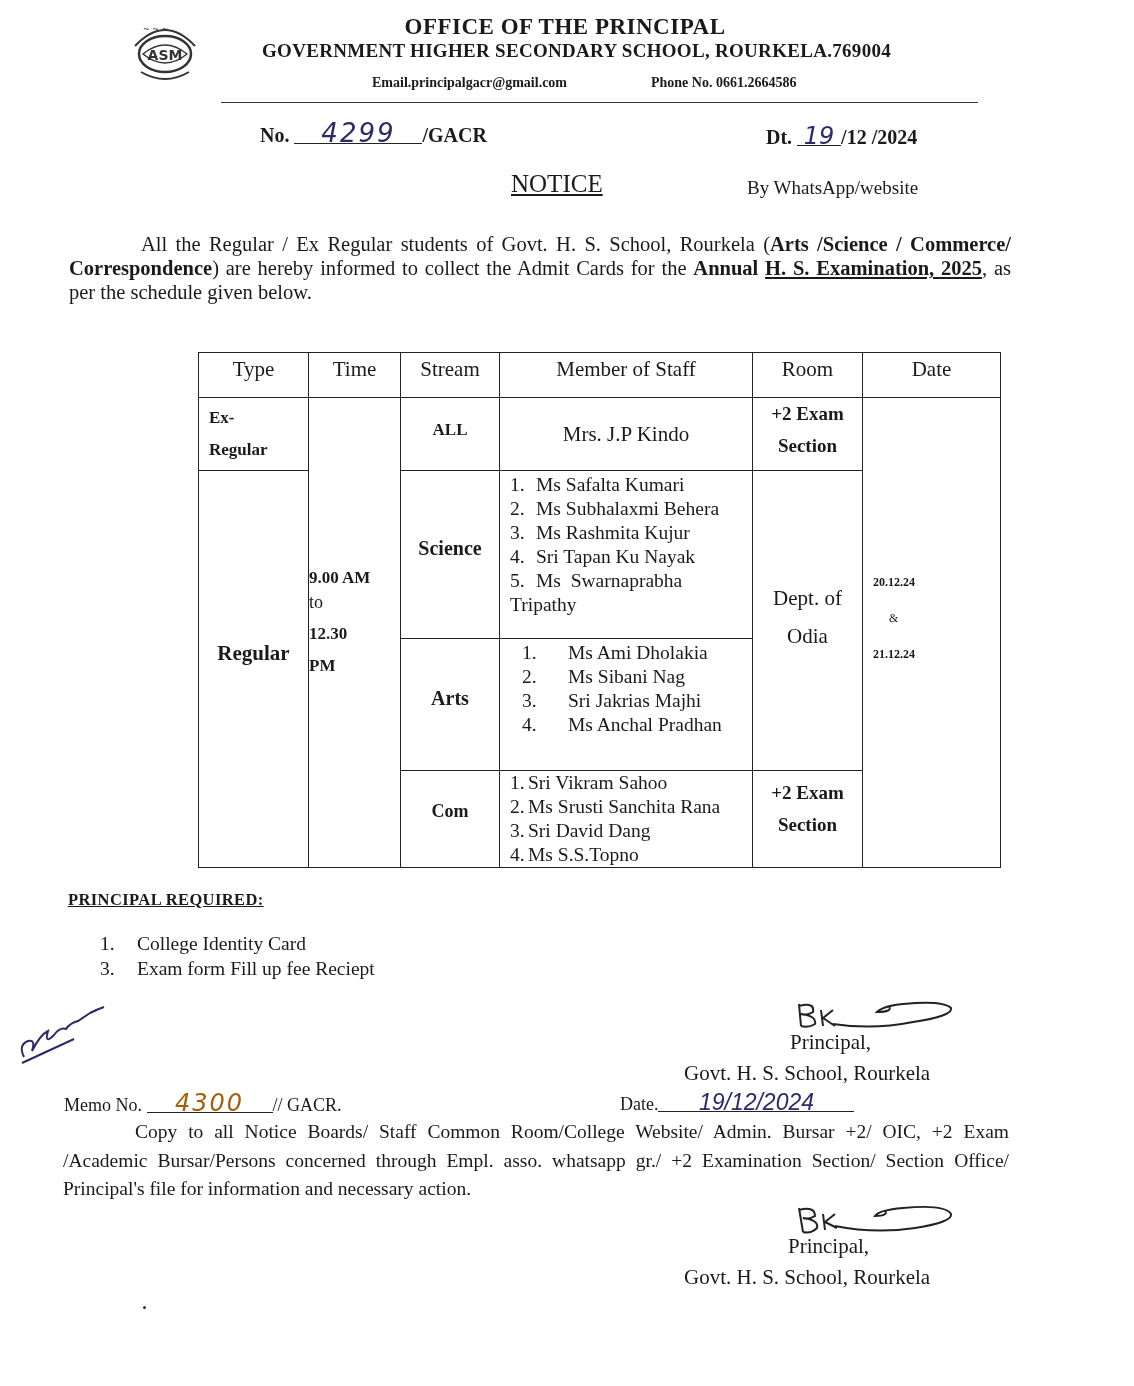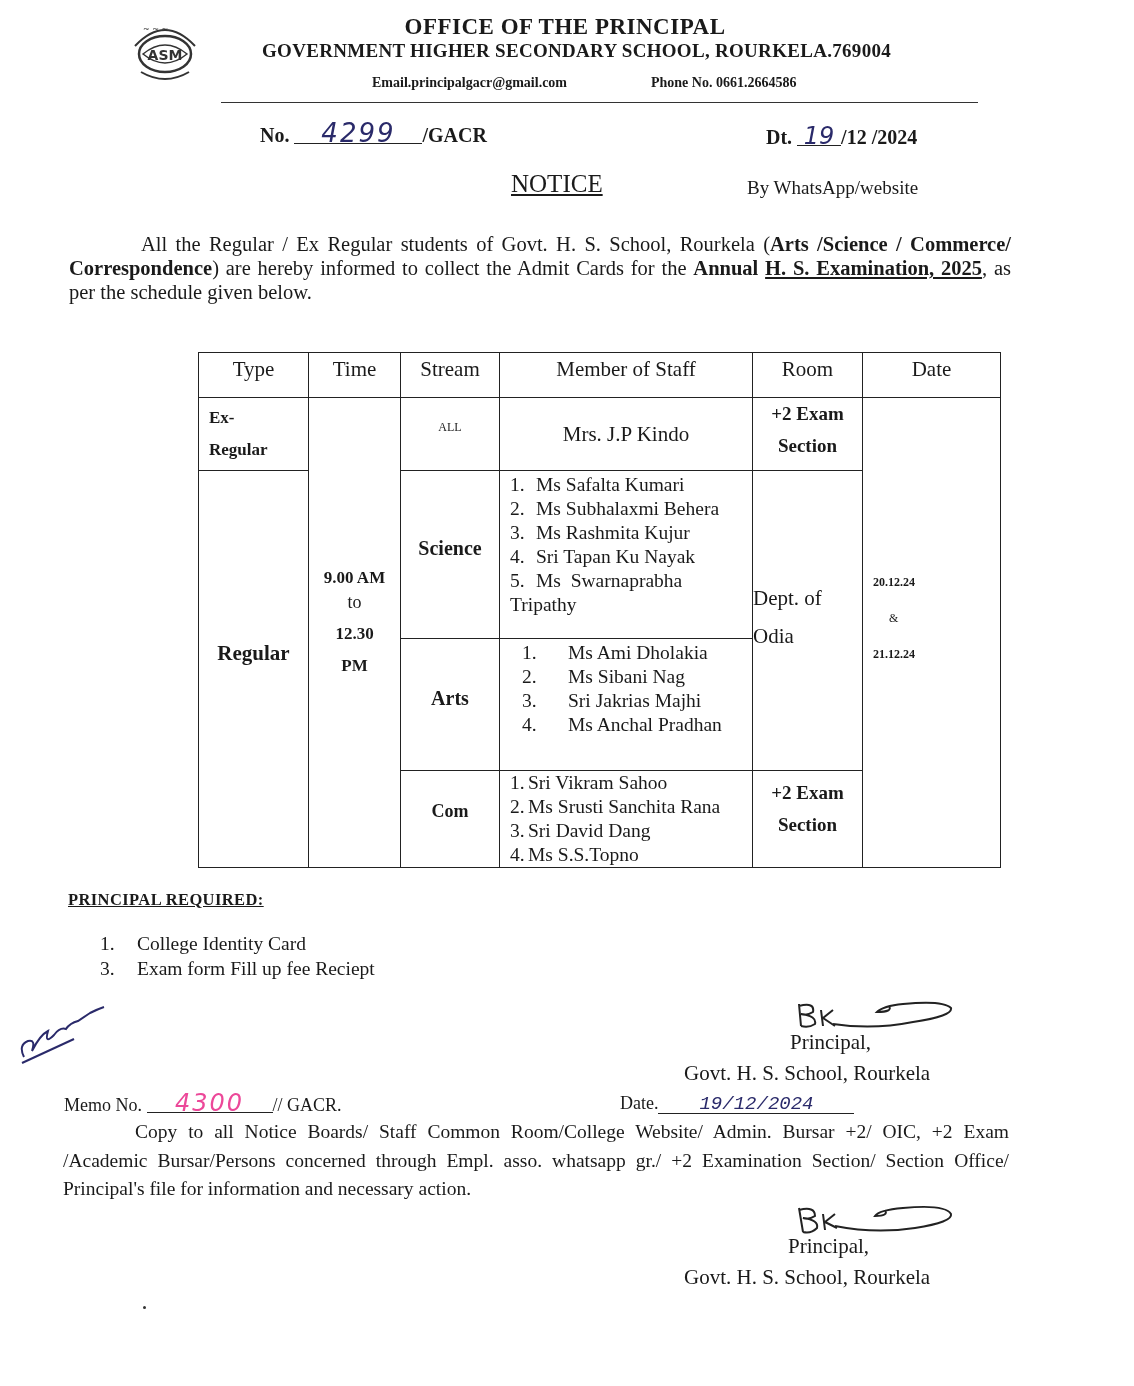--- a/index.html
+++ b/index.html
@@ -30,60 +30,60 @@
   .intro u { text-decoration: underline; }
   
   table.sched { position: absolute; left: 198px; top: 352px; border-collapse: collapse; font-size: 19px; }
   table.sched td, table.sched th { border: 1.5px solid #222; padding: 0; vertical-align: middle; }
   table.sched th { font-weight: normal; font-size: 21px; height: 40px; text-align: center; vertical-align: top; padding-top: 4px; }
   .c-type { width: 109px; } .c-time { width: 91px; } .c-stream { width: 98px; }
   .c-staff { width: 252px; } .c-room { width: 109px; } .c-date { width: 137px; }
   .r-ex { height: 73px; } .r-sci { height: 168px; } .r-arts { height: 132px; } .r-com { height: 96px; }
   .cell-type-ex { vertical-align: top !important; font-weight: bold; font-size: 17px; padding: 4px 0 0 10px !important; line-height: 32px; }
   .cell-type-reg { font-weight: bold; font-size: 21px; text-align: center; padding-top: 20px !important; vertical-align: top !important; }
-  .cell-time { text-align: center; font-weight: bold; font-size: 17px; line-height: 24px; vertical-align: top !important; }
+  .cell-time { text-align: left; font-weight: bold; font-size: 17px; line-height: 24px; vertical-align: top !important; }
   .cell-time .t-from { display: block; margin-top: 168px; }
   .cell-time .t-to { display: block; font-weight: normal; font-size: 18px; }
   .cell-time .t-end { display: block; margin-top: 8px; }
   .cell-stream { text-align: center; }
-  .st-all { font-weight: normal; font-size: 12px; vertical-align: top !important; padding-top: 22px !important; }
+  .st-all { font-weight: bold; font-size: 17px; vertical-align: top !important; padding-top: 22px !important; }
   .st-sci { font-weight: bold; font-size: 20px; vertical-align: top !important; padding-top: 66px !important; }
   .st-arts { font-weight: bold; font-size: 20px; vertical-align: top !important; padding-top: 48px !important; }
   .st-com { font-weight: bold; font-size: 18px; vertical-align: top !important; padding-top: 30px !important; }
   .staff-single { text-align: center; font-size: 21px; vertical-align: top !important; padding-top: 24px !important; }
   .staff-list { vertical-align: top !important; padding: 0 0 0 10px !important; font-size: 19.5px; line-height: 24px; }
   .staff-list ol { margin: 0; padding: 0; list-style: none; }
   .staff-list li { white-space: nowrap; }
   .staff-list .num { display: inline-block; min-width: 26px; }
   .staff-list.arts .num { min-width: 46px; }
   .staff-list.arts { padding-left: 22px !important; padding-top: 2px !important; }
   .staff-list.sci { padding-top: 2px !important; margin-top: 12px; }
   .staff-list.com { padding-top: 0 !important; }
   .room-exam { text-align: center; font-weight: bold; font-size: 19px; line-height: 32px; vertical-align: top !important; }
   .room-exam.top { padding-top: 0 !important; }
   .room-exam.bottom { padding-top: 6px !important; }
-  .room-odia { font-size: 21px; line-height: 38px; vertical-align: top !important; padding-top: 108px !important; }
+  .room-odia { text-align: center; font-size: 21px; line-height: 38px; vertical-align: top !important; padding-top: 108px !important; }
   .cell-date { vertical-align: top !important; font-weight: bold; font-size: 12px; line-height: 36px; padding: 166px 0 0 10px !important; margin-left: 20px; }
   .cell-date .amp { display: block; padding-left: 16px; font-weight: normal; }
   
   .docs-title { left: 68px; top: 890px; font-size: 16.5px; font-weight: bold; text-decoration: underline; letter-spacing: 0.4px; }
   .docs-list { left: 100px; top: 932px; font-size: 19.5px; line-height: 24.5px; margin: 0; padding: 0; list-style: none; }
   .docs-list .num { display: inline-block; width: 37px; }
   .initials { left: 14px; top: 1005px; width: 95px; height: 60px; }
   
   .sig1 { left: 793px; top: 998px; width: 165px; height: 36px; }
   .sig-title-1 { left: 790px; top: 1030px; font-size: 21px; }
   .sig-school-1 { left: 684px; top: 1061px; font-size: 21px; }
   
   .memo-no { left: 64px; top: 1094px; font-size: 18px; }
   .memo-no .hand { display: inline-block; min-width: 126px; border-bottom: 1.5px solid #222; text-align: center;
-    font-family: "DejaVu Sans", sans-serif; font-style: italic; color: #ec4899; font-size: 24px; line-height: 18px; letter-spacing: 2px; }
+    font-family: "DejaVu Sans", sans-serif; font-style: italic; color: #a16207; font-size: 24px; line-height: 18px; letter-spacing: 2px; }
   .memo-date { left: 620px; top: 1093px; font-size: 18px; }
   .memo-date .hand { display: inline-block; min-width: 196px; border-bottom: 1.5px solid #222; text-align: center;
-    font-family: Liberation Mono, monospace; font-style: italic; color: #2a2a6a; font-size: 19px; line-height: 18px; }
+    font-family: Liberation Sans, sans-serif; font-style: italic; color: #2a2a6a; font-size: 23px; line-height: 18px; }
   .memo-copy { left: 63px; top: 1118px; width: 946px; font-size: 19.5px; line-height: 28.5px; text-align: justify; text-indent: 72px; }
   .sig2 { left: 795px; top: 1202px; width: 160px; height: 36px; }
   .sig-title-2 { left: 788px; top: 1234px; font-size: 21px; }
   .sig-school-2 { left: 684px; top: 1265px; font-size: 21px; }
   .dot { left: 143px; top: 1306px; width: 3px; height: 3px; background: #333; border-radius: 50%; }
 </style>
 </head>
 <body>
 
 <svg class="abs logo" viewBox="0 0 80 68">

